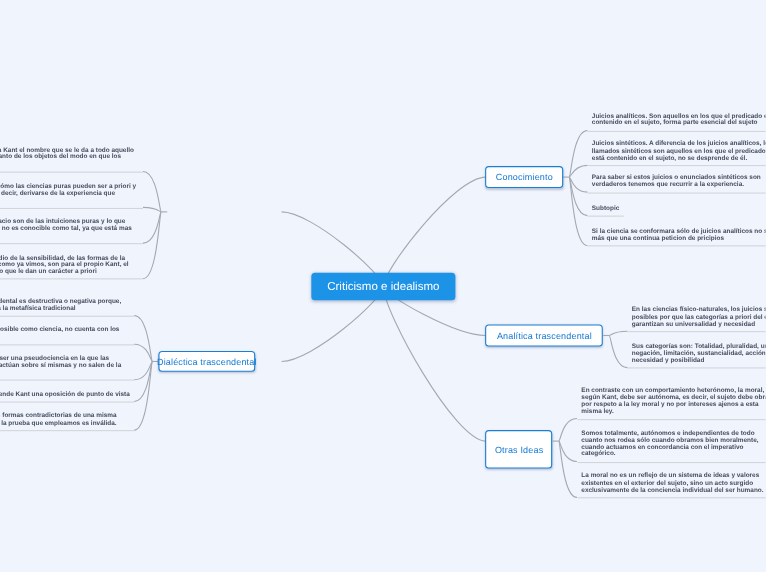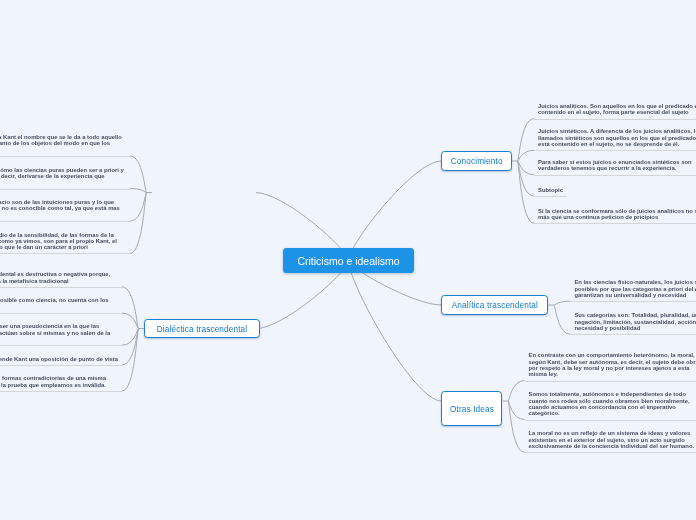--- a/index.html
+++ b/index.html
@@ -52,21 +52,21 @@
 <path d="M502.50,401.00 L508.00,401.00"></path>
 <path d="M508.00,401.00 C509.50,401.00 511.50,380.50 524.50,380.50"></path>
 <path d="M508.00,401.00 C509.50,401.00 511.50,419.50 524.50,419.50"></path>
 <path d="M508.00,401.00 C509.50,401.00 511.50,452.20 524.50,452.20"></path>
 </svg>
 <div class="node" id="central" style="left:283.0px;top:247.8px;width:131.0px;height:25.6px">Criticismo e idealismo</div>
 <div class="sub left" style="left:130.0px;bottom:363.10px">La estética es para Kant el nombre que se le da a todo aquello que no se ocupa tanto de los objetos del modo en que los conocemos</div>
 <div class="sub left" style="left:130.0px;bottom:330.50px">Kant nos explica cómo las ciencias puras pueden ser a priori y no a posteriori, es decir, derivarse de la experiencia que tenemos</div>
 <div class="sub left" style="left:130.0px;bottom:298.00px">El tiempo y el espacio son de las intuiciones puras y lo que esta fuera de ellos no es conocible como tal, ya que está mas allá de ella</div>
 <div class="sub left" style="left:130.0px;bottom:265.60px">Se ocupa del estudio de la sensibilidad, de las formas de la sensibilidad que, como ya vimos, son para el propio Kant, el espacio y el tiempo que le dan un carácter a priori</div>
-<div class="node" style="left:144.0px;top:318.8px;width:116px;height:19.6px">Dialéctica trascendental</div>
+<div class="node" style="left:144.0px;top:318.8px;width:88px;height:19.6px">Dialéctica trascendental</div>
 <div class="sub left" style="left:122.0px;bottom:232.20px">La dialéctica trascendental es destructiva o negativa porque, con ella Kant rechaza la metafísica tradicional</div>
 <div class="sub left" style="left:122.0px;bottom:206.00px">La metafísica no es posible como ciencia, no cuenta con los requisitos</div>
 <div class="sub left" style="left:122.0px;bottom:173.80px">La metafísica pasa a ser una pseudociencia en la que las facultades humanas actúan sobre sí mismas y no salen de la experiencia</div>
 <div class="sub left" style="left:122.0px;bottom:154.00px">Las antinomias. Entiende Kant una oposición de punto de vista</div>
 <div class="sub left" style="left:122.0px;bottom:128.00px">Cuando se presentan formas contradictorias de una misma idea, es señal de que la prueba que empleamos es inválida.</div>
 <div class="node" style="left:441.4px;top:151.2px;width:70.6px;height:19.6px">Conocimiento</div>
 <div class="sub right" style="left:534.0px;bottom:400.40px">Juicios analíticos. Son aquellos en los que el predicado está contenido en el sujeto, forma parte esencial del sujeto</div>
 <div class="sub right" style="left:534.0px;bottom:368.70px">Juicios sintéticos. A diferencia de los juicios analíticos, los llamados sintéticos son aquellos en los que el predicado no está contenido en el sujeto, no se desprende de él.</div>
 <div class="sub right" style="left:534.0px;bottom:344.30px">Para saber si estos juicios o enunciados sintéticos son verdaderos tenemos que recurrir a la experiencia.</div>
 <div class="sub right" style="left:534.0px;bottom:323.00px">Subtopic</div>

